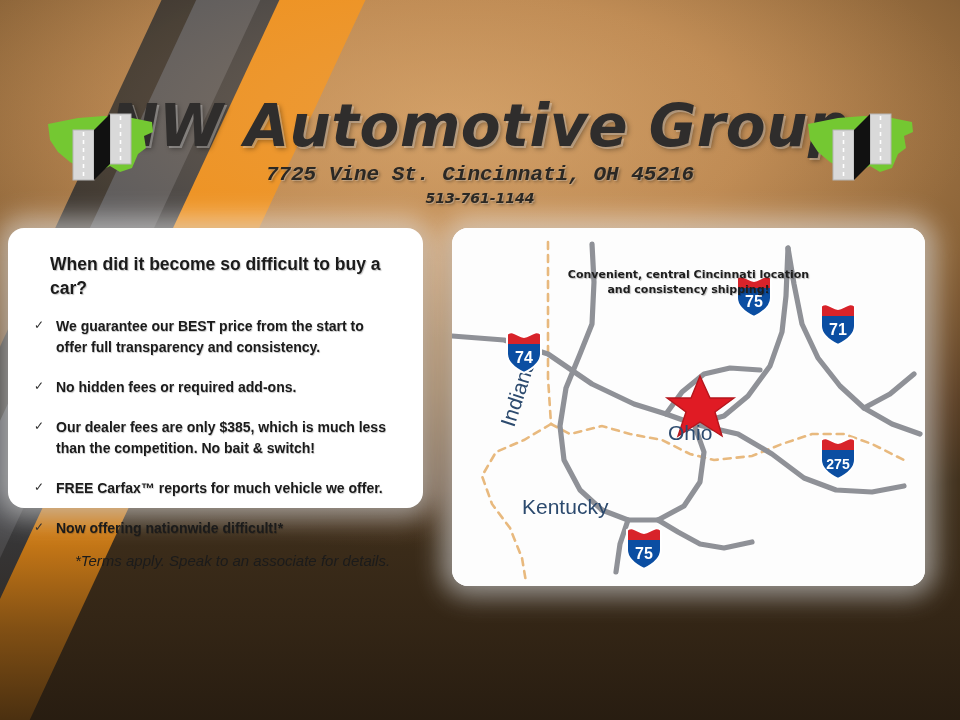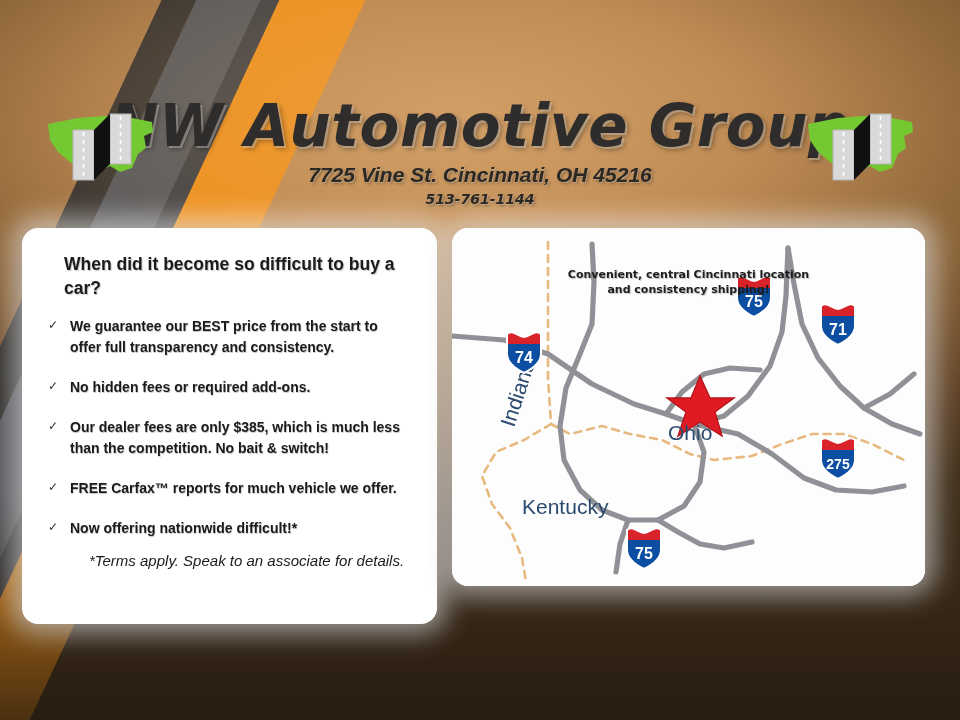--- a/index.html
+++ b/index.html
@@ -35,36 +35,36 @@
   .title-block { text-align:center; }
   .brand-title {
     font-family:"DejaVu Sans", sans-serif;
     font-weight:bold; font-style:italic;
     font-size:58px; letter-spacing:.5px;
     color:#2f2d2c;
     text-shadow:2px 2px 0 rgba(255,255,255,.30), 3px 3px 5px rgba(0,0,0,.35);
     line-height:1.05;
   }
   .brand-addr {
-    font-family:Liberation Sans, sans-serif;
+    font-family:Liberation Mono, monospace;
     font-weight:bold; font-style:italic;
     font-size:21px; color:#2b2824; margin-top:6px;
     text-shadow:1px 1px 0 rgba(255,255,255,.25), 2px 2px 3px rgba(0,0,0,.3);
   }
   .brand-phone {
     font-family:"DejaVu Sans", sans-serif;
     font-weight:bold; font-style:italic;
     font-size:14px; color:#2b2824; margin-top:4px;
     text-shadow:1px 1px 0 rgba(255,255,255,.25), 2px 2px 3px rgba(0,0,0,.3);
   }
 
   
   .panel { position:absolute; background:#fff; border-radius:16px;
     box-shadow:0 0 26px 10px rgba(255,255,255,.55), 0 6px 22px rgba(0,0,0,.35); }
-  .panel-left  { left:22px;  top:228px; width:415px; height:396px; }
+  .panel-left  { left:8px;  top:228px; width:415px; height:280px; }
   .panel-right { left:452px; top:228px; width:473px; height:358px; }
 
   
   .pl-inner { padding:24px 22px 0 22px; }
   .pl-head {
     font-weight:bold; font-size:17.5px; color:#1b1b1b; line-height:1.38;
     text-shadow:1px 1px 1px rgba(0,0,0,.22);
     margin-left:20px; margin-bottom:16px;
   }
   .bullets { list-style:none; }

